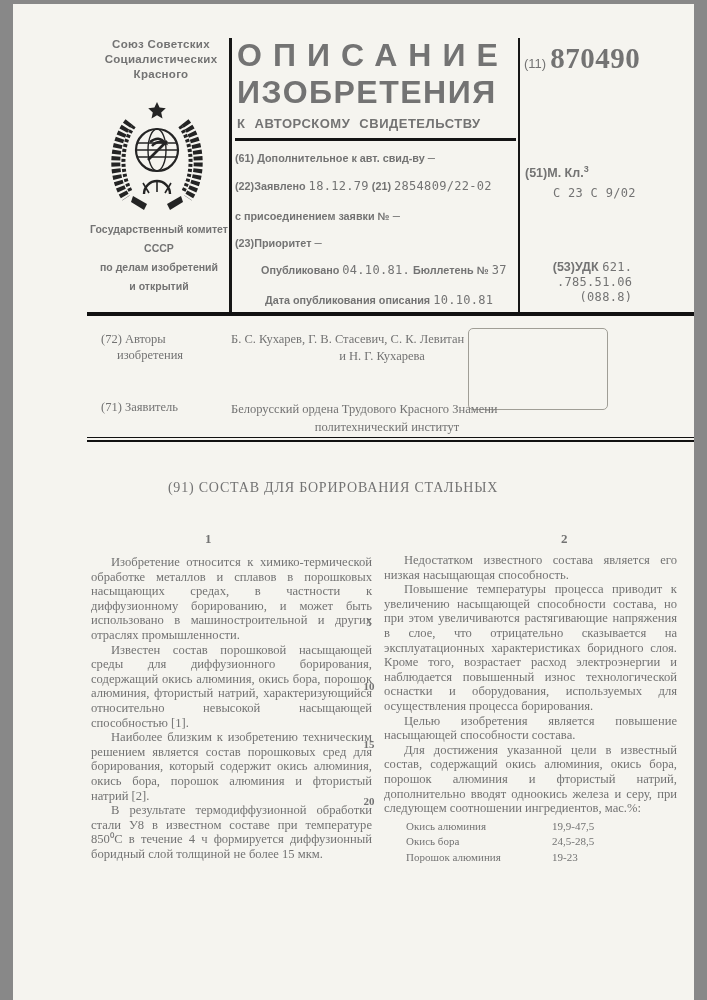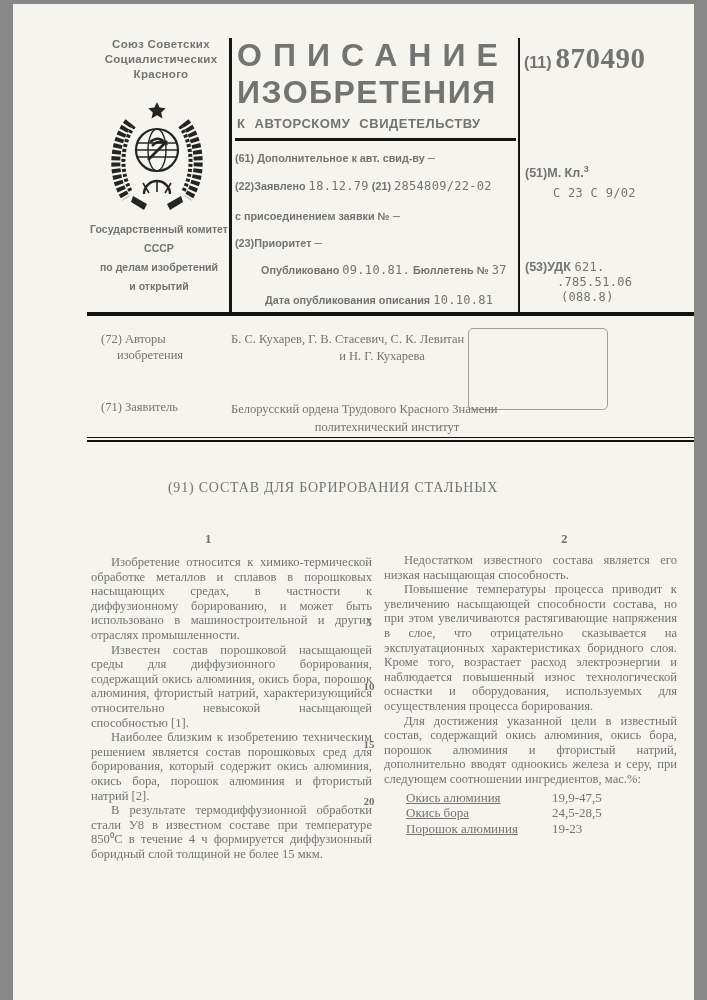--- a/index.html
+++ b/index.html
@@ -49,28 +49,28 @@
           font-size:12px; letter-spacing:0.3px; }
   .row61  { top:147px; }
   .row22  { top:175px; }
   .rowatt { top:205px; }
   .row23  { top:232px; }
   .rowpub { top:259px; padding-left:26px; }
   .rowdate{ top:289px; padding-left:30px; }
 
   
   .pubnum { left:511px; top:38px; white-space:nowrap; }
-  .pubnum .code { font-family:"Liberation Sans", sans-serif; font-weight:bold; font-size:16px; }
+  .pubnum .code { font-family:"Liberation Sans", sans-serif; font-weight:normal; font-size:13px; }
   .pubnum .num  { font-family:"Liberation Serif", serif; font-weight:bold; font-size:29px; letter-spacing:0.5px; }
   .mkl { left:512px; top:160px; font-family:"Liberation Sans", sans-serif;
          font-weight:bold; font-size:12.5px; }
   .mkl sup { font-size:9px; }
   .mkl .cls { display:block; padding-left:28px; margin-top:6px; }
   .udk { left:512px; top:256px; font-family:"Liberation Sans", sans-serif;
-         font-weight:bold; font-size:12.5px; line-height:15px; }
+         font-weight:bold; font-size:12.5px; line-height:15px;text-align:right; }
   .udk .l2 { display:block; padding-left:32px; }
   .udk .l3 { display:block; padding-left:36px; }
 
   .main-rule { left:74px; top:308px; width:630px; height:4px; background:#111; }
 
   
   .authors-label { left:88px; top:327px; font-size:12.5px; line-height:16px; }
   .authors-label .ind { padding-left:16px; }
   .authors-names { left:218px; top:327px; width:302px; font-size:12.5px; line-height:17px; }
   .authors-names .c { text-align:center; }
@@ -99,21 +99,21 @@
   }
   .gap-top { margin-top:14px; }
   .linenum { font-weight:bold; font-size:11px; width:18px; text-align:center; }
   .ln5  { left:347px; top:612px; }
   .ln10 { left:347px; top:676px; }
   .ln15 { left:347px; top:734px; }
   .ln20 { left:347px; top:791px; }
 
   .ingredients { margin-top:3px; }
   .ing-row { position:relative; padding-left:22px;
-             font-size:13px; line-height:15.5px;text-decoration:underline; }
+             font-size:11px; line-height:15.5px; }
   .ing-val { position:absolute; left:168px; top:0; }
 </style>
 </head>
 <body>
 
 <div class="page">
 
   <div class="abs union">
     <div>Союз Советских</div>
     <div>Социалистических</div>
@@ -175,21 +175,21 @@
   <div class="abs bib rowatt">
     <span>с присоединением заявки №</span>
     <span class="mono">–</span>
   </div>
   <div class="abs bib row23">
     <span>(23)Приоритет</span>
     <span class="mono">–</span>
   </div>
   <div class="abs bib rowpub">
     <span>Опубликовано</span>
-    <span class="mono">09.10.81.</span>
+    <span class="mono">04.10.81.</span>
     <span>Бюллетень №</span>
     <span class="mono">37</span>
   </div>
   <div class="abs bib rowdate">
     <span>Дата опубликования описания</span>
     <span class="mono">10.10.81</span>
   </div>
 
   <div class="abs pubnum">
     <span class="code">(11)</span>
@@ -240,20 +240,21 @@
   <div class="abs col-left">
     <p>Изобретение относится к химико-термической обработке металлов и сплавов в порошковых насыщающих средах, в частности к диффузионному борированию, и может быть использовано в машиностроительной и других отраслях промышленности.</p>
     <p>Известен состав порошковой насыщающей среды для диффузионного борирования, содержащий окись алюминия, окись бора, порошок алюминия, фтористый натрий, характеризующийся относительно невысокой насыщающей способностью [1].</p>
     <p class="gap-top">Наиболее близким к изобретению техническим решением является состав порошковых сред для борирования, который содержит окись алюминия, окись бора, порошок алюминия и фтористый натрий [2].</p>
     <p>В результате термодиффузионной обработки стали У8 в известном составе при температуре 850⁰С в течение 4 ч формируется диффузионный боридный слой толщиной не более 15 мкм.</p>
   </div>
 
   <div class="abs col-right">
     <p>Недостатком известного состава является его низкая насыщающая способность.</p>
     <p>Повышение температуры процесса приводит к увеличению насыщающей способности состава, но при этом увеличиваются растягивающие напряжения в слое, что отрицательно сказывается на эксплуатационных характеристиках боридного слоя. Кроме того, возрастает расход электроэнергии и наблюдается повышенный износ технологической оснастки и оборудования, используемых для осуществления процесса борирования.</p>
+    <p>Целью изобретения является повышение насыщающей способности состава.</p>
     <p>Для достижения указанной цели в известный состав, содержащий окись алюминия, окись бора, порошок алюминия и фтористый натрий, дополнительно вводят одноокись железа и серу, при следующем соотношении ингредиентов, мас.%:</p>
     <div class="ingredients">
       <div class="ing-row">
         <span>Окись алюминия</span>
         <span class="ing-val">19,9-47,5</span>
       </div>
       <div class="ing-row">
         <span>Окись бора</span>
         <span class="ing-val">24,5-28,5</span>
       </div>

